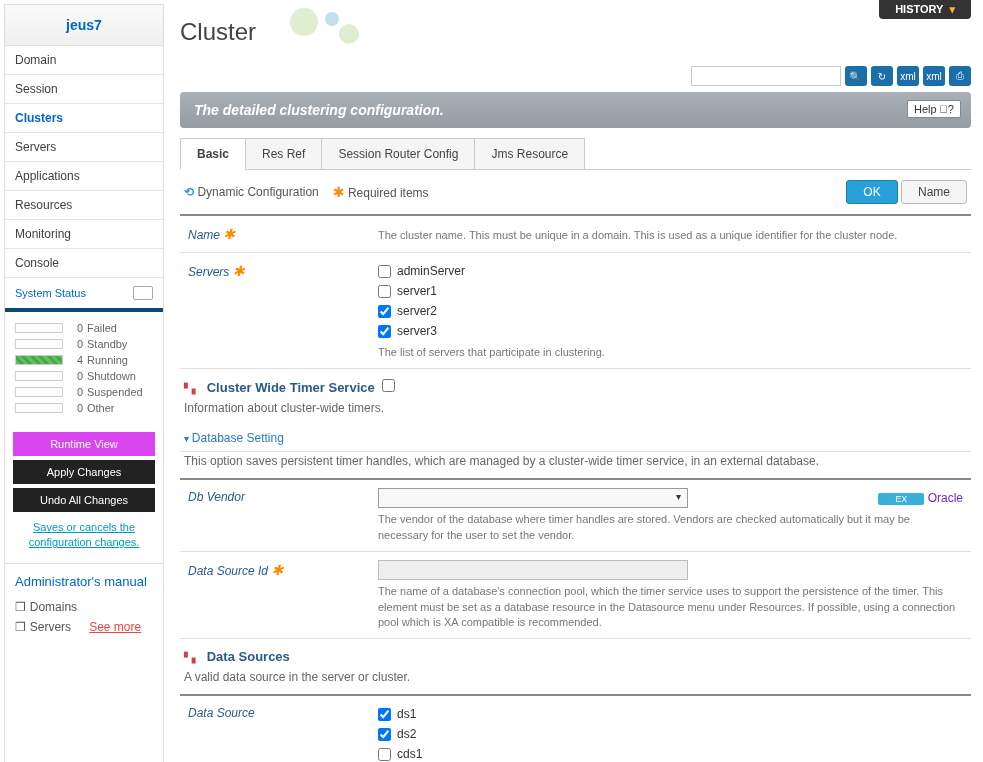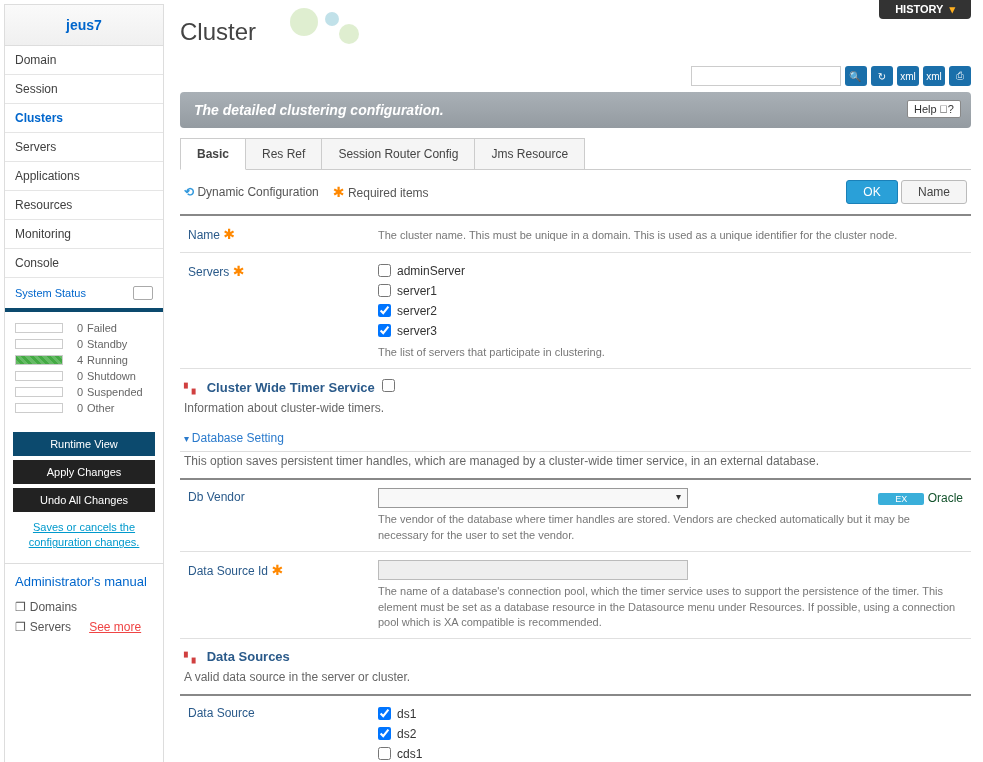--- a/index.html
+++ b/index.html
@@ -12,21 +12,21 @@
 .nav-item { padding: 7px 10px; border-bottom: 1px solid #e5e5e5; cursor: pointer; color: #404040; }
 .nav-item.active { color: #0066cc; font-weight: bold; }
 .system-status-header { padding: 8px 10px; color: #0066cc; font-size: 11px; border-bottom: 4px solid #0c4a6e; display: flex; align-items: center; justify-content: space-between; }
 .status-list { padding: 8px 10px; }
 .status-row { display: flex; align-items: center; font-size: 11px; color: #666; padding: 2px 0; }
 .status-bar { width: 48px; height: 10px; border: 1px solid #ccc; margin-right: 6px; }
 .status-bar.running { background: repeating-linear-gradient(45deg, #6b6, #6b6 3px, #4a4 3px, #4a4 6px); }
 .status-count { width: 14px; text-align: right; margin-right: 4px; }
 .sidebar-buttons { padding: 8px; }
 .sidebar-btn { display: block; width: 100%; text-align: center; padding: 6px; margin-bottom: 4px; font-size: 11px; cursor: pointer; border: none; }
-.sidebar-btn.gray { background: #0c4a6e; color: #fff; }
+.sidebar-btn.gray { background: #d946ef; color: #fff; }
 .sidebar-btn.dark { background: #222; color: #fff; }
 .sidebar-link { display: block; text-align: center; color: #0099cc; text-decoration: underline; font-size: 11px; padding: 4px; line-height: 1.4; }
 .admin-manual { padding: 10px; border-top: 1px solid #ddd; }
 .admin-manual-title { color: #0066cc; font-size: 13px; margin-bottom: 8px; }
 .manual-item { padding: 3px 0; color: #555; cursor: pointer; }
 .manual-item .doc-icon { margin-right: 4px; }
 .see-more { text-decoration: underline; color: #ef4444; margin-left: 8px; cursor: pointer; }
 
 
 .main { flex: 1; padding: 8px 12px; position: relative; }
@@ -50,38 +50,38 @@
 .legend-row { display: flex; align-items: center; padding: 10px 4px; justify-content: space-between; }
 .legend-left { display: flex; align-items: center; gap: 14px; color: #555; }
 .refresh-icon { color: #3399dd; font-weight: bold; }
 .star { color: #ff8800; font-size: 14px; }
 .btn { padding: 4px 16px; border: 1px solid #bbb; border-radius: 3px; cursor: pointer; font-size: 12px; }
 .btn-primary { background: #2aa0d8; color: #fff; border-color: #1a80b8; }
 .btn-default { background: #f5f5f5; color: #444; }
 
 .form-table { width: 100%; border-top: 2px solid #888; }
 .form-row { display: flex; border-bottom: 1px solid #e0e0e0; }
-.form-label { width: 190px; padding: 10px 8px; color: #2a5a8a; font-weight: normal; }
+.form-label { width: 190px; padding: 10px 8px; color: #2a5a8a; font-weight: normal; font-style: italic; }
 .form-content { flex: 1; padding: 8px; }
 .form-desc { color: #777; font-size: 11px; margin-top: 4px; line-height: 1.4; }
-.cb-row { display: flex; align-items: flex-start; padding: 3px 0; }
+.cb-row { display: flex; align-items: flex-end; padding: 3px 0; }
 .cb-row input { margin-right: 6px; }
 
 .section-header { padding: 10px 4px 4px 4px; }
 .section-title { color: #2a5a8a; font-weight: bold; font-size: 13px; }
 .section-marker { color: #d04040; margin-right: 4px; font-size: 10px; }
 .section-desc { color: #666; font-size: 12px; padding: 2px 4px 10px 4px; }
 
 .subsection-toggle { color: #2a7acc; cursor: pointer; padding: 6px 4px; border-bottom: 1px solid #ddd; }
 .subsection-toggle::before { content: "▾ "; font-size: 10px; }
 
 .select-box { width: 310px; height: 20px; border: 1px solid #999; background: #f8f8f8; position: relative; }
 .select-box::after { content: "▾"; position: absolute; right: 6px; top: 2px; font-size: 10px; }
 .ex-badge { display: inline-block; background: #3aafda; color: #fff; font-size: 9px; padding: 1px 17px; border-radius: 2px; margin-left: 8px; vertical-align: middle; }
-.ex-text { color: #14532d; }
+.ex-text { color: #6d28d9; }
 .text-input { width: 310px; height: 20px; border: 1px solid #bbb; background: #eee; padding: 2px 4px; }
 .laptop-icon { width: 20px; height: 14px; border: 1px solid #aaa; border-radius: 2px; display: inline-block; }
 </style>
 </head>
 <body>
 
 <div class="container">
 
   <div class="sidebar">
     <div class="sidebar-brand">jeus7</div>

